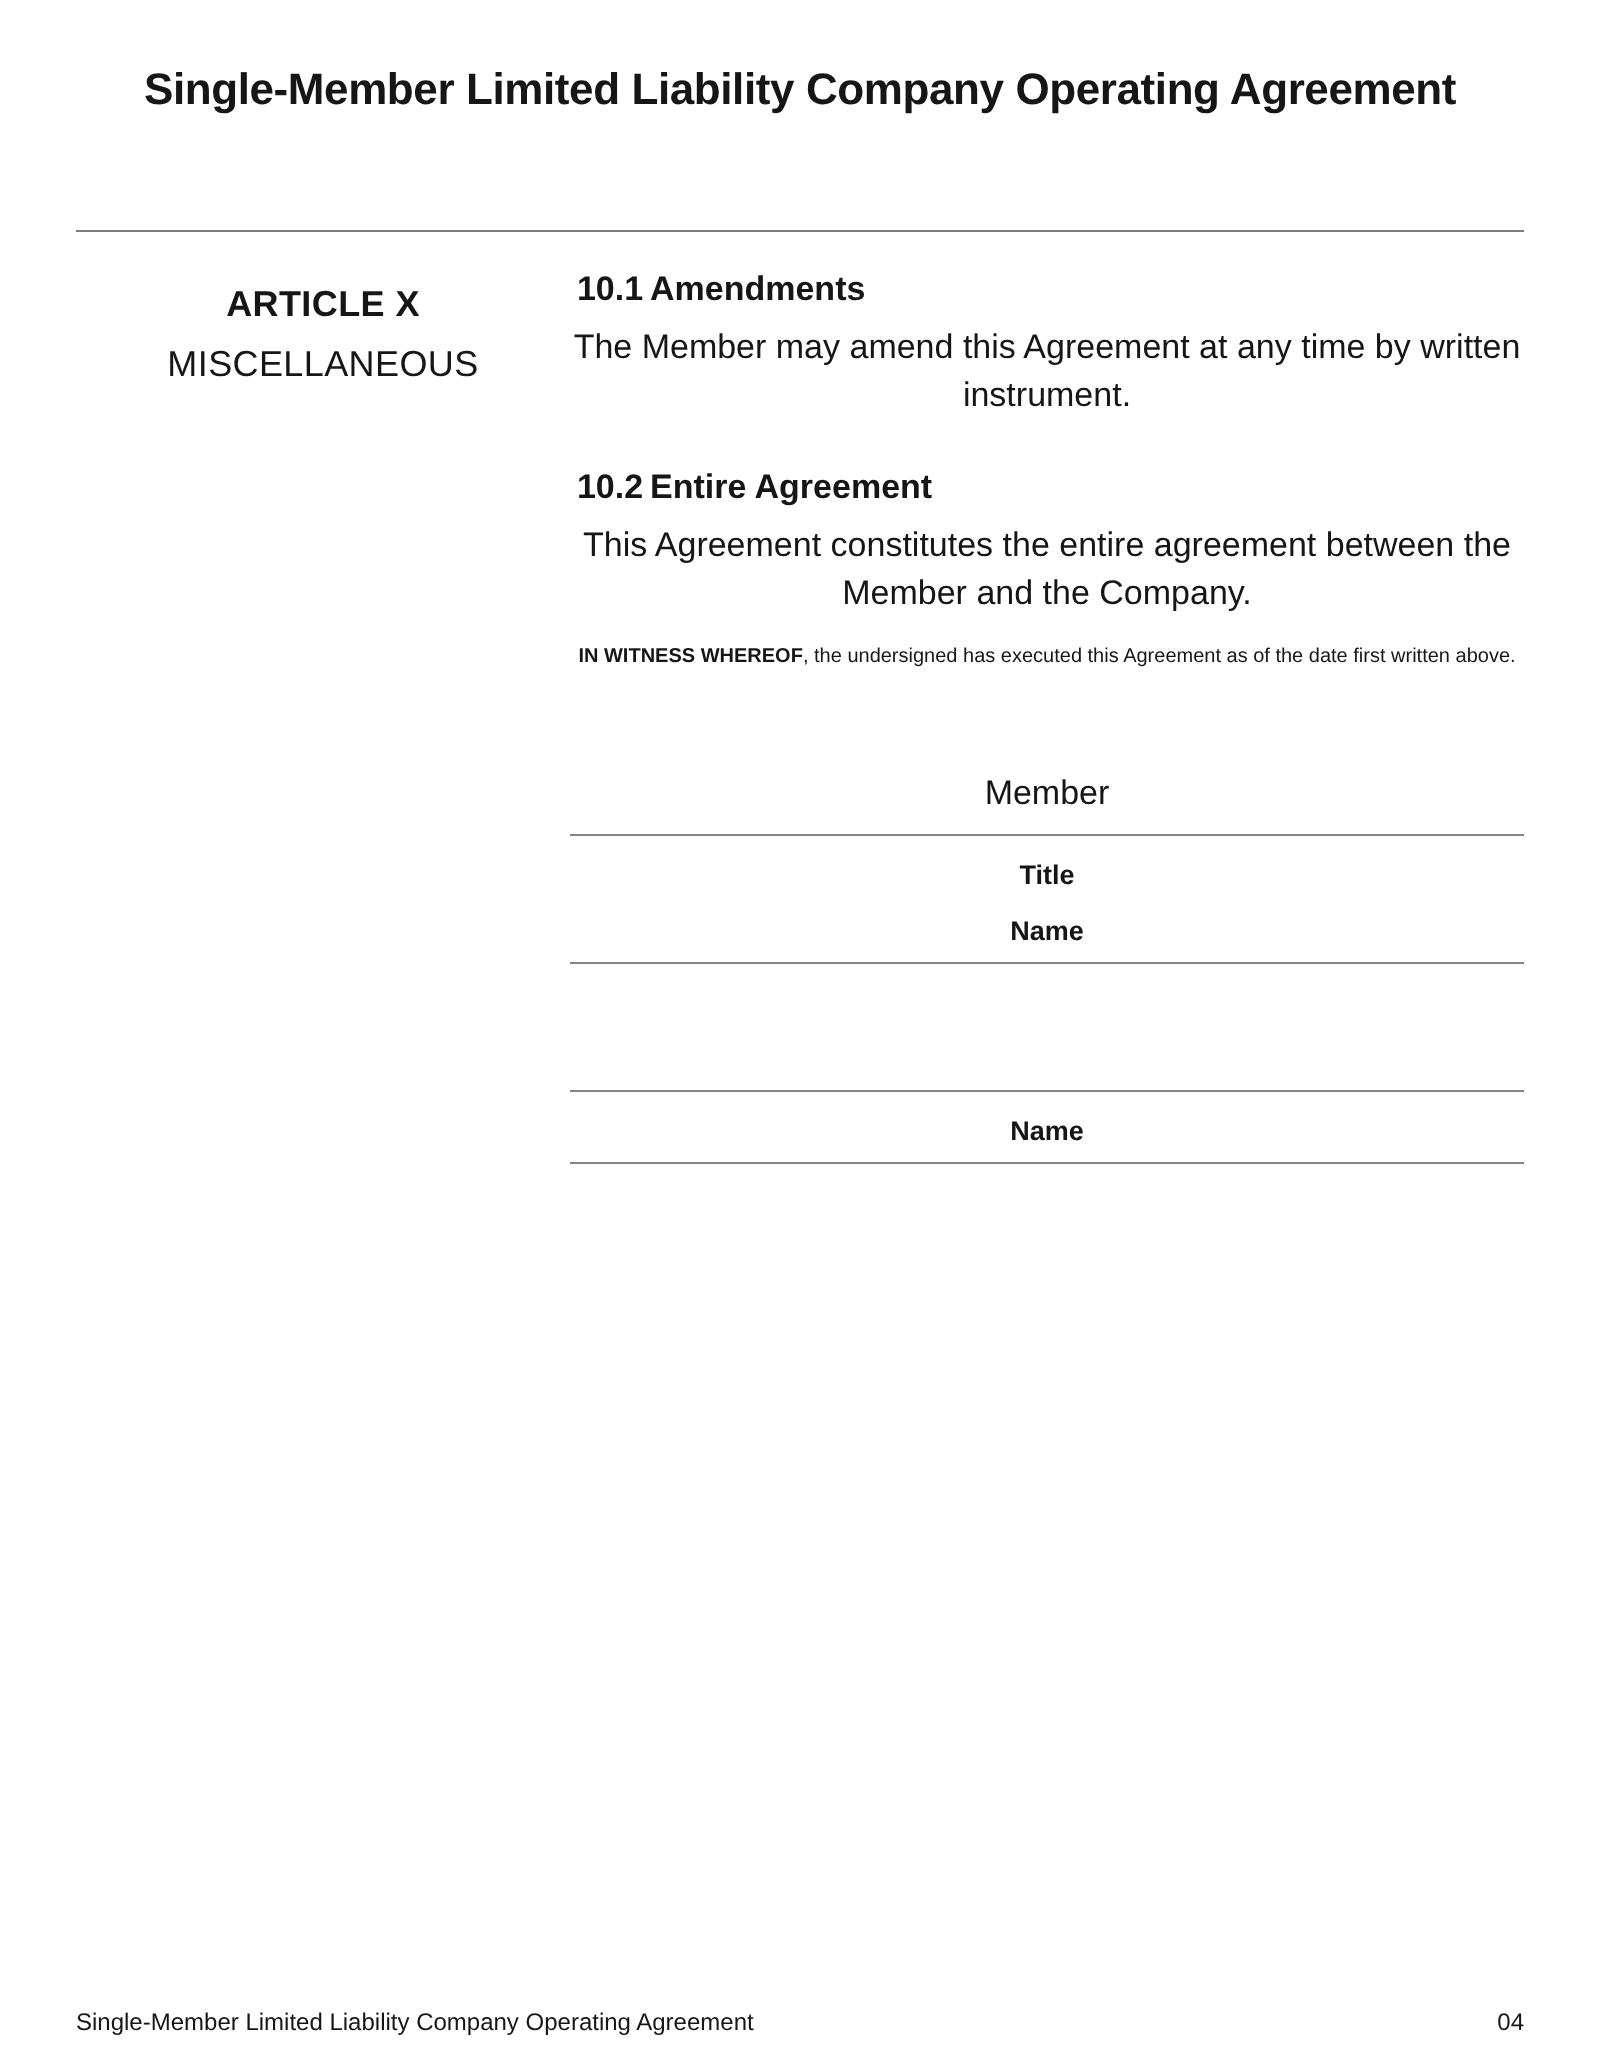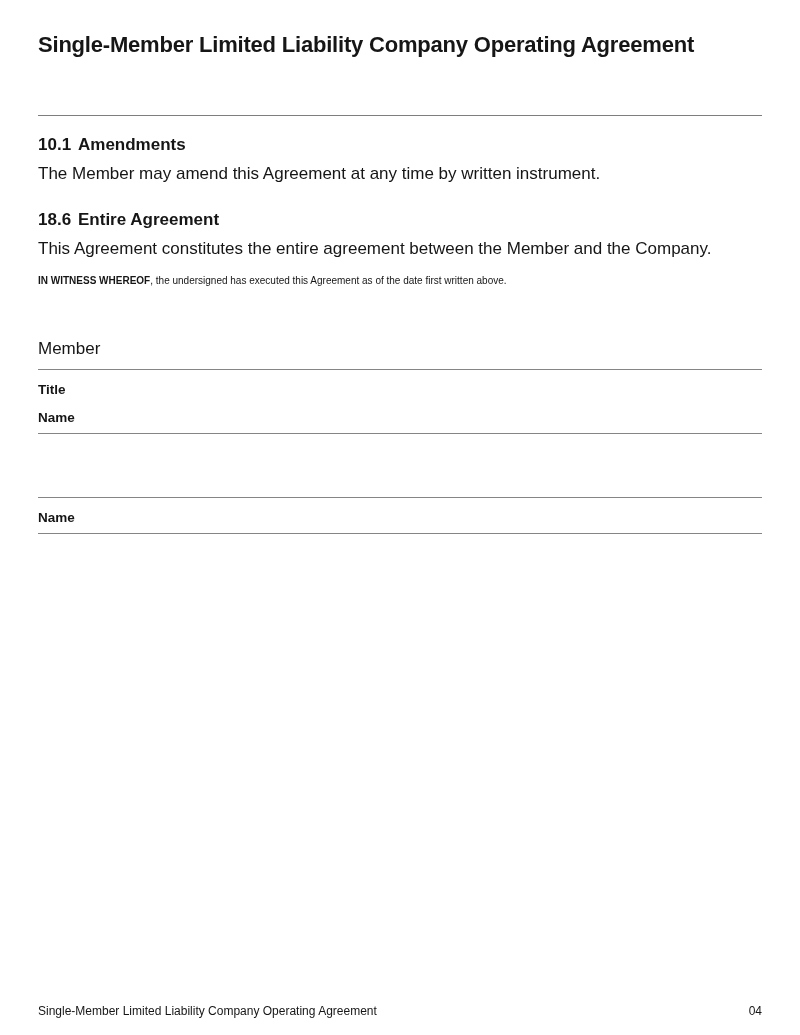--- a/index.html
+++ b/index.html
@@ -8,20 +8,21 @@
     --line:#858585;
   }
   html,body{margin:0;padding:0;background:#ffffff;}
   body{font-family:"Liberation Sans", sans-serif;color:var(--text);}
   .page{
     position:relative;
     width:800px;height:1035px;
     background:#ffffff;
     box-sizing:border-box;
     overflow:hidden;
+    text-align:center;
   }
   .content{padding:0 38px;}
   .doc-title{
     padding-top:32px;
     font-size:22px;
     font-weight:bold;
     letter-spacing:-0.2px;
     line-height:1.2;
   }
   .top-rule{
@@ -103,34 +104,38 @@
 
 <div class="page">
   <div class="content">
 
     <div class="doc-title">Single-Member Limited Liability Company Operating Agreement</div>
 
     <hr class="top-rule">
 
     <div class="columns">
 
+      <div class="left-col">
+        <div class="article-label">ARTICLE X</div>
+        <div class="article-title">MISCELLANEOUS</div>
+      </div>
 
       <div class="right-col">
 
         <div class="section">
           <p class="section-heading">
             <span class="section-number">10.1</span>
             <span>Amendments</span>
           </p>
           <p class="section-body">The Member may amend this Agreement at any time by written instrument.</p>
         </div>
 
         <div class="section">
           <p class="section-heading">
-            <span class="section-number">18.6</span>
+            <span class="section-number">10.2</span>
             <span>Entire Agreement</span>
           </p>
           <p class="section-body">This Agreement constitutes the entire agreement between the Member and the Company.</p>
         </div>
 
         <p class="witness"><span class="lead">IN WITNESS WHEREOF</span><span>, the undersigned has executed this Agreement as of the date first written above.</span></p>
 
         <div class="sig-block">
           <div class="sig-party">Member</div>
           <div class="sig-row">Title</div>

